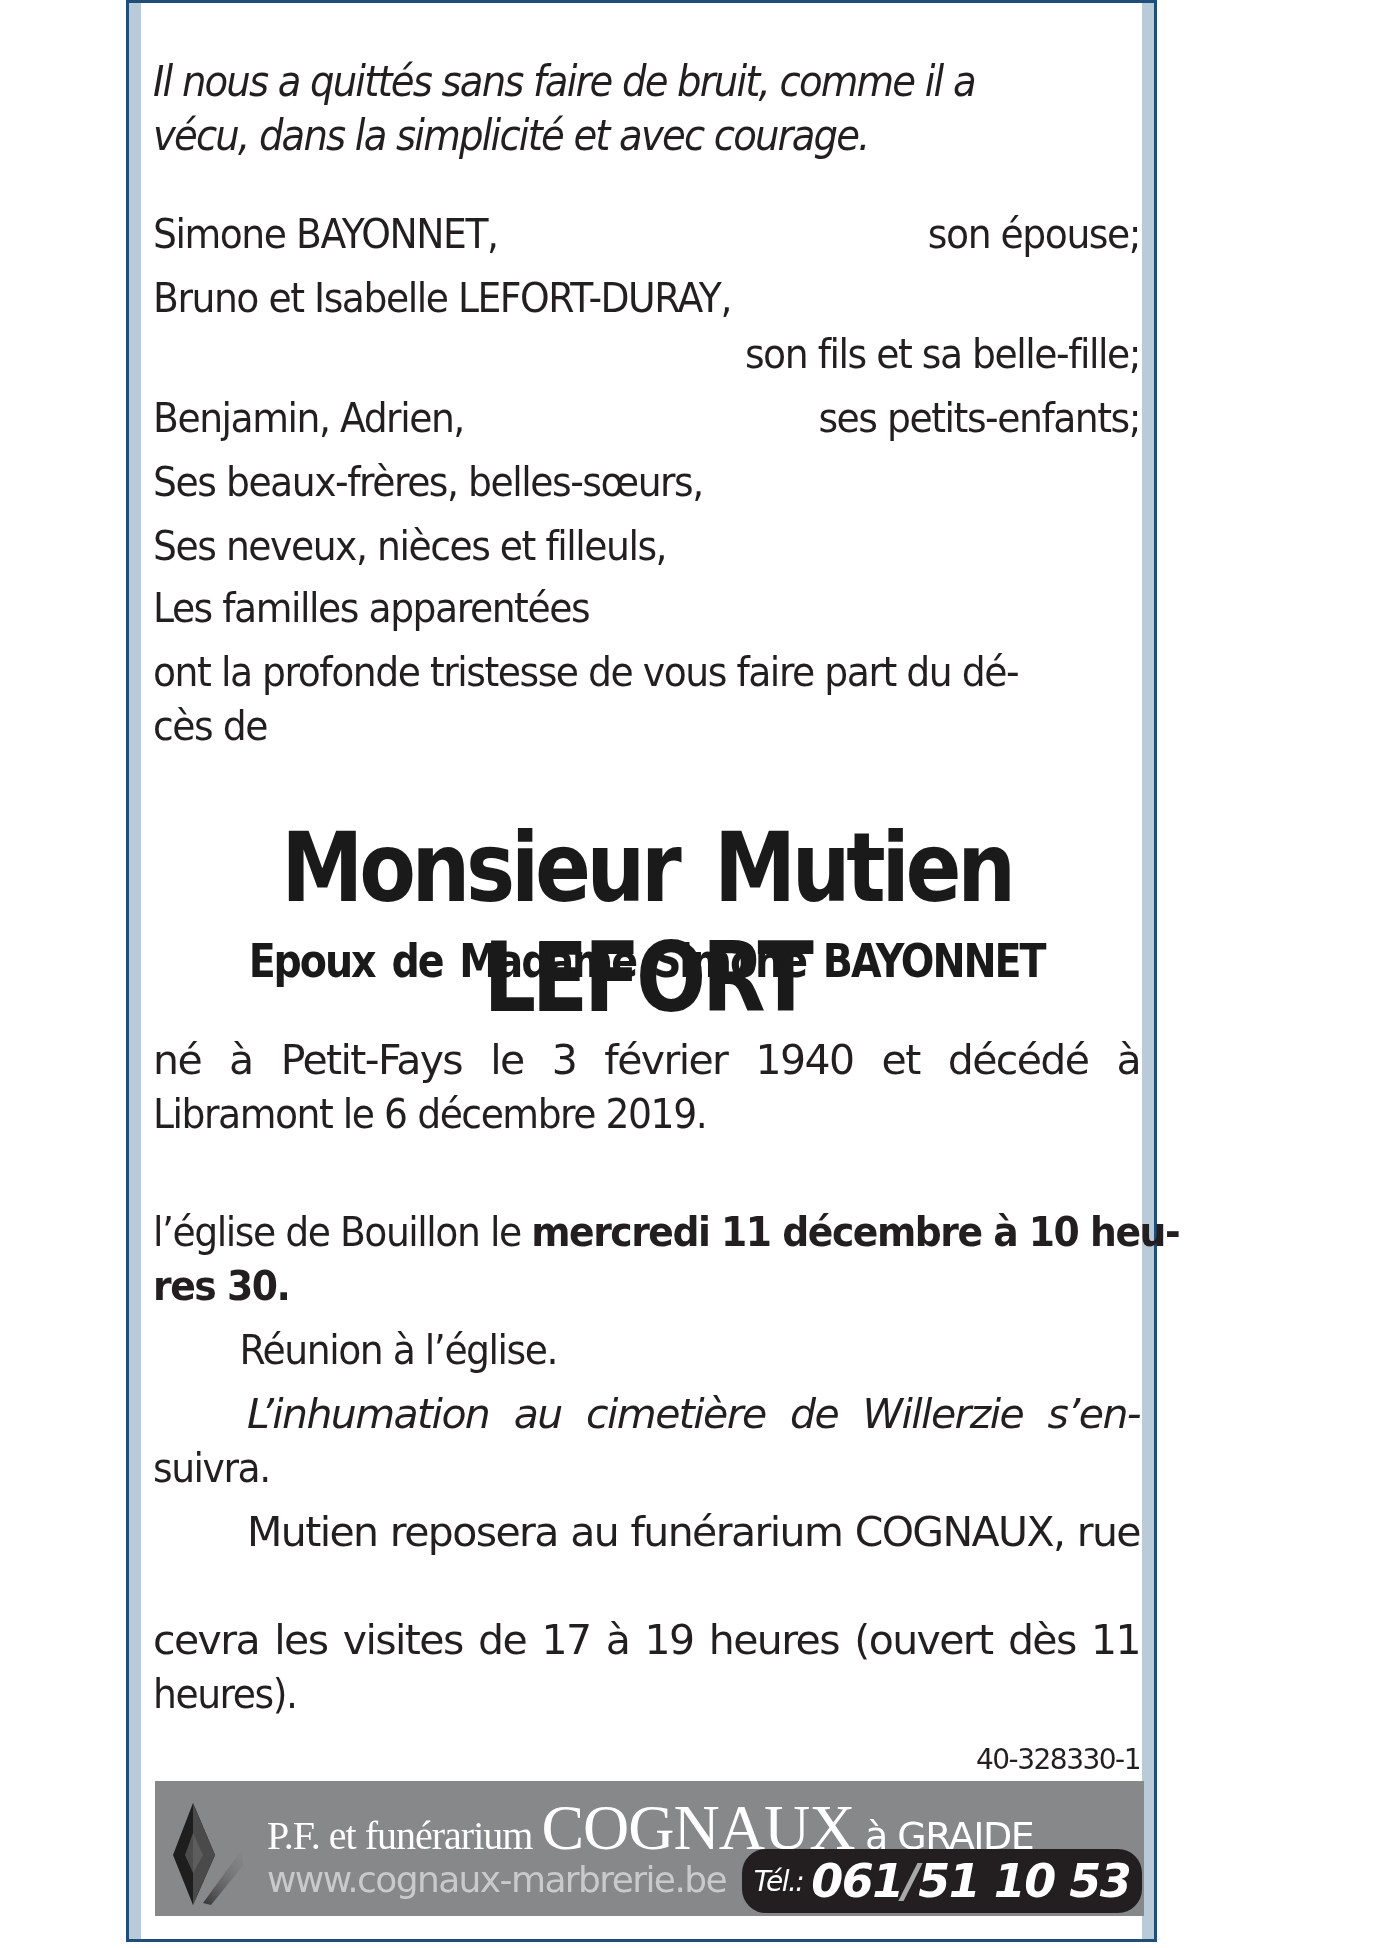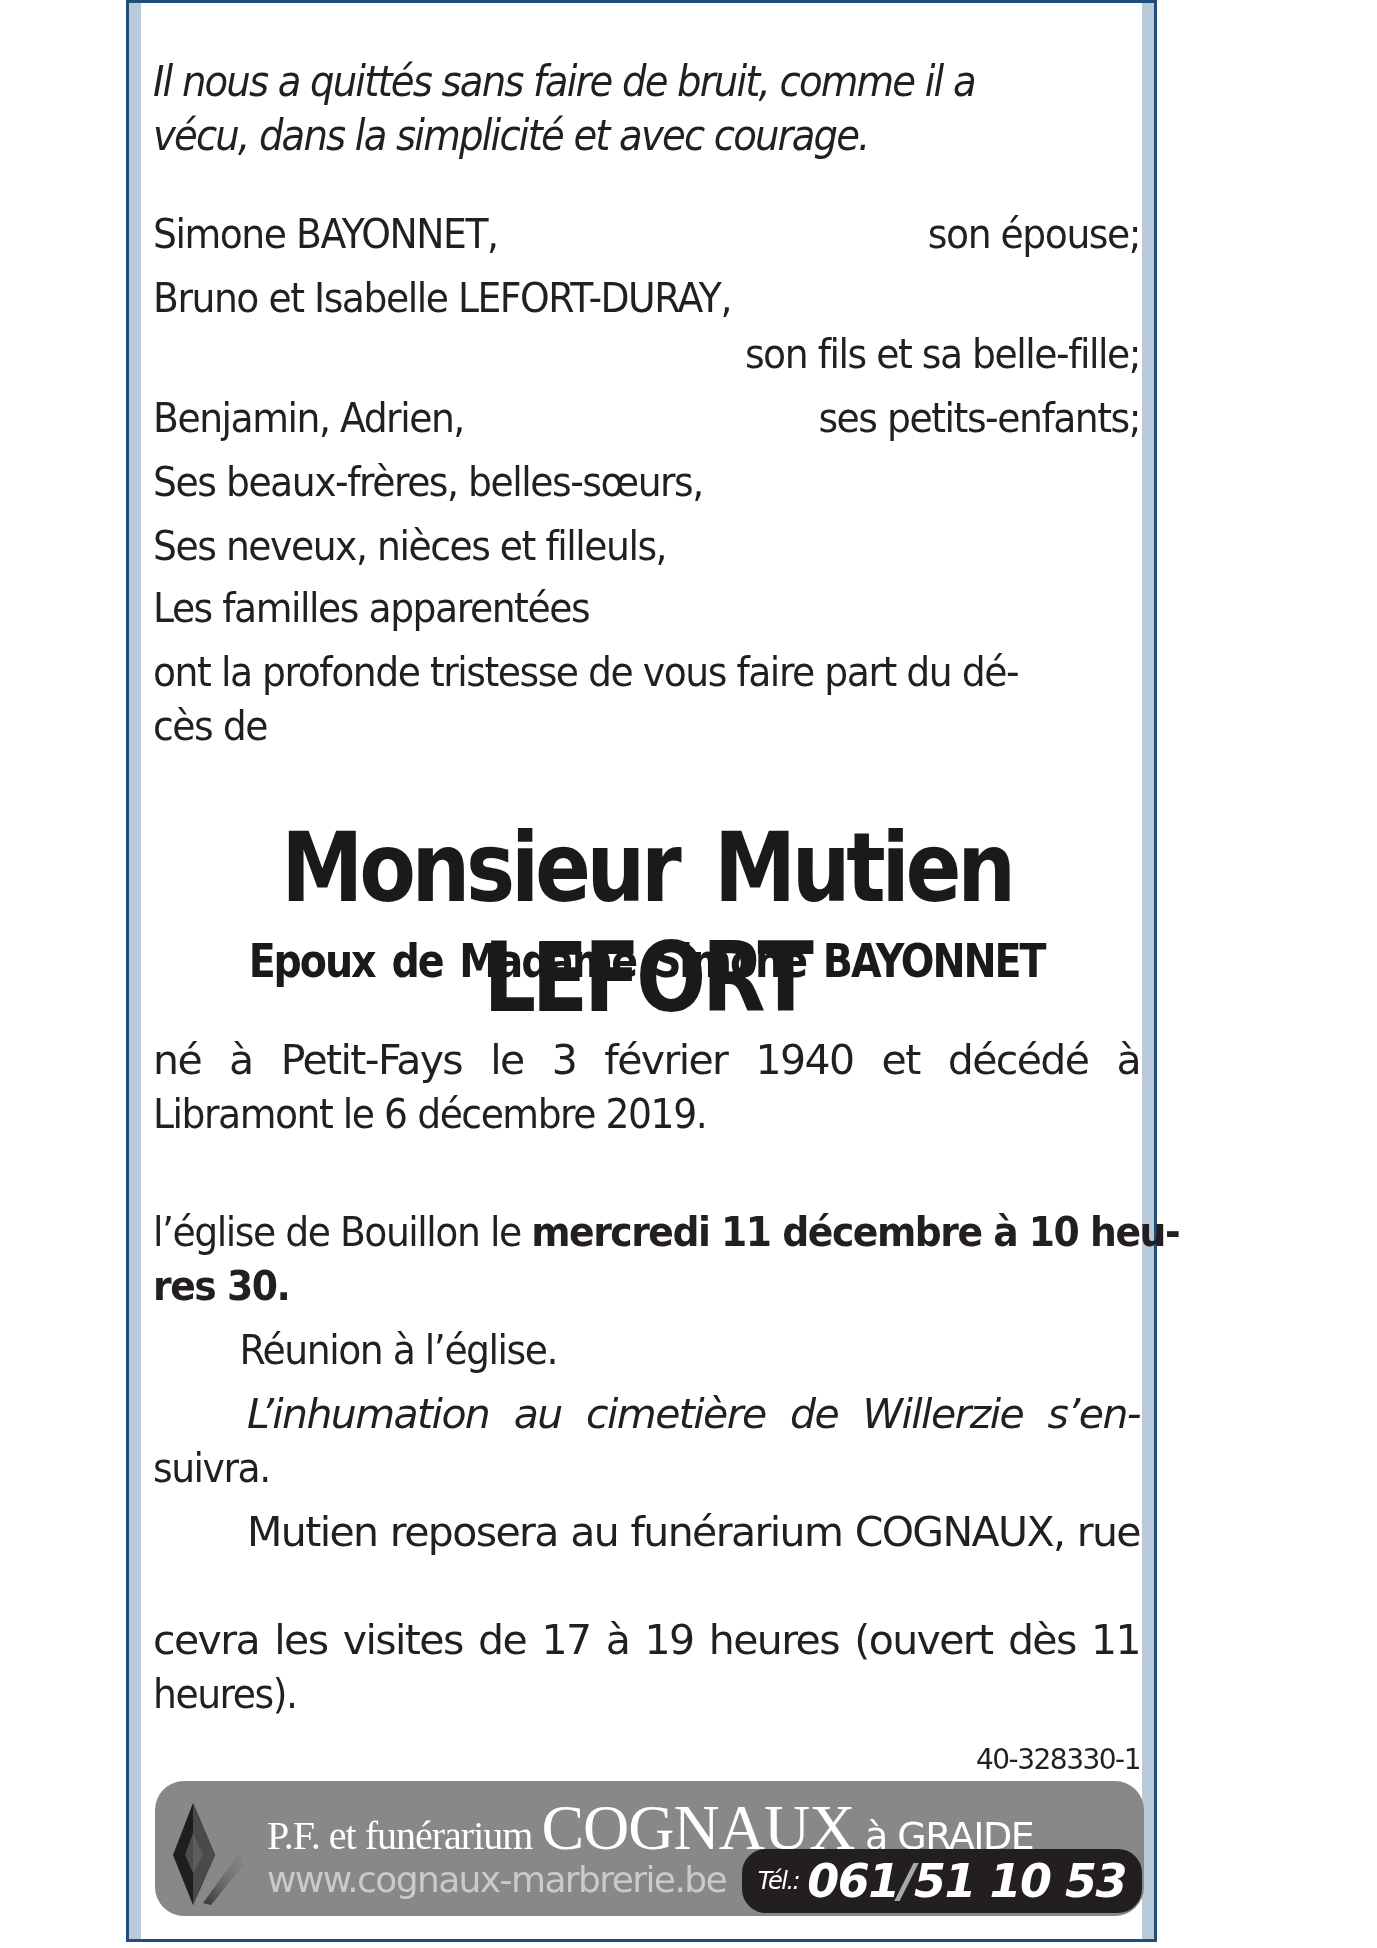--- a/index.html
+++ b/index.html
@@ -40,42 +40,42 @@
   }
   .just { text-align: justify; text-align-last: justify; white-space: normal; }
   .indent { padding-left: 94px; }
   .bold { font-weight: bold; }
   .ref {
     position: absolute; right: 0; font-size: 28px; letter-spacing: -1.5px;
     line-height: 34px;
   }
   .banner {
     position: absolute; left: 26px; right: 10px; top: 1778px; height: 135px;
-    background: #87888a; overflow: hidden; border-radius: 29px;
+    background: #87888a; overflow: hidden;
   }
   .logo { position: absolute; left: 8px; top: 12px; width: 80px; height: 120px; }
   .banner-line1 {
     position: absolute; left: 112px; top: 10px; white-space: nowrap;
     color: #ffffff; font-family: "Liberation Serif", serif; font-size: 40px;
     letter-spacing: -1px;
   }
   .banner-line1 .brand { font-size: 64px; letter-spacing: -1px; }
   .banner-line1 .city { font-family: "DejaVu Sans", sans-serif; font-size: 38px; letter-spacing: -1.5px; }
   .banner-url {
     position: absolute; left: 112px; top: 78px; white-space: nowrap;
     color: #c9cacb; font-family: "DejaVu Sans", sans-serif; font-weight: normal;
     font-size: 36px; letter-spacing: -1.6px;
   }
   .phone-pill {
     position: absolute; right: 2px; top: 68px; width: 400px; height: 64px;
     background: #231f20; border-radius: 24px; box-sizing: border-box;
     display: flex; align-items: center; justify-content: center;
     color: #ffffff; font-family: "DejaVu Sans", sans-serif; white-space: nowrap;
   }
-  .phone-label { font-style: italic; font-size: 24px; letter-spacing: -1.5px; margin-right: 8px; }
+  .phone-label { font-style: italic; font-size: 28px; letter-spacing: -1.5px; margin-right: 8px; }
   .phone-number { font-style: italic; font-weight: bold; font-size: 46px; letter-spacing: -1.5px; }
   .phone-number .slash { color: #a7a8aa; }
 </style>
 </head>
 <body>
 
 <div class="frame">
   <div class="strip-left"></div>
   <div class="strip-right"></div>
 

